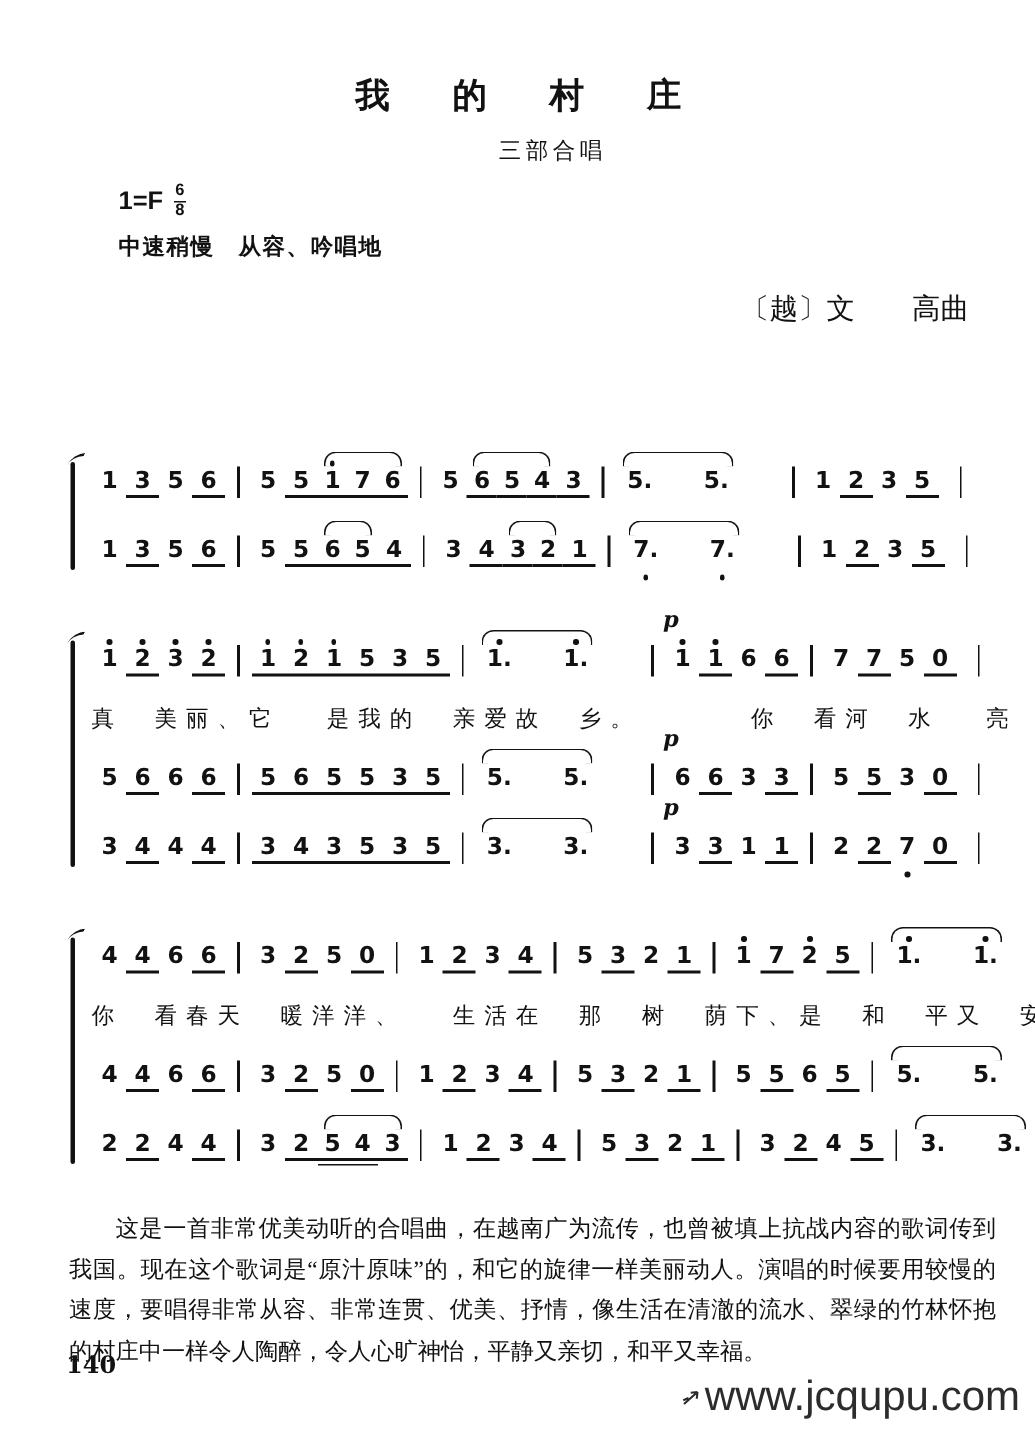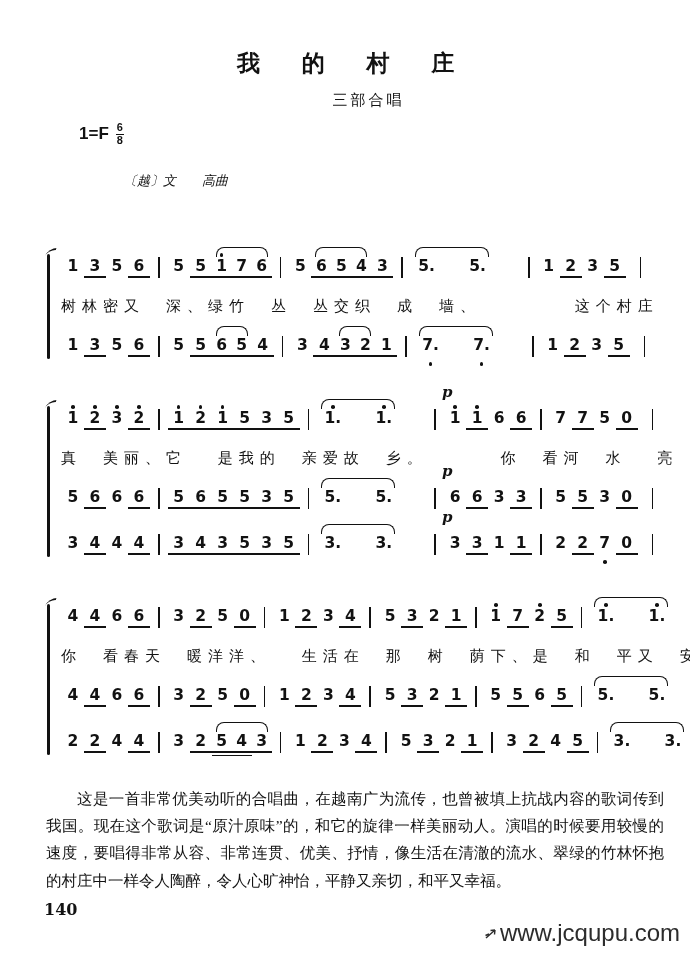--- a/index.html
+++ b/index.html
@@ -2,26 +2,26 @@
 <html><head>
 <meta charset="utf-8">
 <style>
   html,body{margin:0;padding:0;}
   body{width:690px;height:955px;background:#ffffff;color:#121212;position:relative;overflow:hidden;
        font-family:"Liberation Serif",serif;}
   
   .header{padding-top:48px;text-align:center;margin-left:15px;}
   .title{font-size:23px;font-weight:bold;letter-spacing:14px;word-spacing:8px;white-space:pre;}
   .subtitle{font-size:15px;margin-top:12px;letter-spacing:3px;padding-left:32px;}
-  .meta{display:flex;justify-content:flex-start;align-items:flex-start;margin:12px 44px 0 64px;text-align:left;}
+  .meta{display:flex;justify-content:space-between;align-items:flex-start;margin:12px 44px 0 64px;text-align:left;}
   .keyline{font-family:"Liberation Sans",sans-serif;font-weight:bold;font-size:17px;display:flex;align-items:center;gap:7px;}
   .fraction{display:inline-flex;flex-direction:column;align-items:center;font-size:11px;line-height:1.05;}
   .fraction .den{border-top:1px solid #121212;padding:0 1px;}
   .tempo{font-weight:bold;font-size:15px;margin-top:9px;letter-spacing:1px;white-space:pre;}
-  .credits{font-size:13px;line-height:1.8;white-space:pre;font-style:italic;}
+  .credits{font-size:19px;line-height:1.8;white-space:pre;}
   
   .score{margin:12px 0 0 46px;}
   .system{position:relative;padding-left:13px;margin-bottom:36px;}
   .system.s3{margin-bottom:0;}
   .system::before{content:"";position:absolute;left:1px;top:3px;bottom:8px;width:2.6px;background:#121212;border-radius:2px;}
   .system::after{content:"";position:absolute;left:0px;top:-3px;width:8px;height:9px;
                  border-top:2px solid #121212;border-top-left-radius:9px;transform:skewX(-28deg);}
   .vrow{display:flex;align-items:flex-start;height:37px;margin-bottom:9px;}
   .measure{display:flex;align-items:flex-start;position:relative;padding:0 3px;}
   .gap{width:27px;}
@@ -42,38 +42,39 @@
   .ulzone{height:7px;width:100%;display:flex;flex-direction:column;gap:1.5px;padding-top:1.5px;box-sizing:border-box;}
   .ul{height:1.6px;background:#121212;display:block;}
   .dyn{position:absolute;top:-20px;left:1px;font-family:"DejaVu Serif",serif;font-style:italic;font-weight:bold;font-size:15px;}
   .lyrics{font-size:15px;letter-spacing:6px;white-space:pre;height:25px;margin:1px 0 8px 2px;}
   
   .notes-text{margin:22px 26px 0 46px;font-size:15.5px;line-height:1.76;text-align:justify;}
   .notes-text p{margin:0;text-indent:2em;}
   
   .page-number{position:absolute;left:44px;bottom:36px;font-weight:bold;font-size:16px;font-family:"DejaVu Serif",serif;}
   .watermark{position:absolute;right:10px;bottom:8px;display:flex;align-items:center;gap:1px;
-             font-family:"Liberation Sans",sans-serif;font-size:24px;color:#2c2c2c;}
+             font-family:"Liberation Sans",sans-serif;font-size:28px;color:#2c2c2c;}
   .watermark svg{display:block;}
 </style>
 </head>
 <body>
 
 <div class="header">
   <div class="title">我 的 村 庄</div>
   <div class="subtitle">三部合唱</div>
   <div class="meta">
     <div>
       <div class="keyline">
         <span>1=F</span>
         <span class="fraction">
           <span class="num">6</span>
           <span class="den">8</span>
         </span>
       </div>
+      <div class="tempo">中速稍慢　从容、吟唱地</div>
     </div>
     <div class="credits">
       <div>〔越〕文　　高曲</div>
     </div>
   </div>
 </div>
 
 <div class="score">
     <div class="system">
       <div class="vrow">
@@ -242,21 +243,20 @@
             <span class="dzone"></span>
             <span class="fig">5</span>
             <span class="ulzone">
               <span class="ul"></span>
             </span>
             <span class="dzone low"></span>
           </span>
         </div>
         <div class="bar endbar"></div>
       </div>
-      <div class="lyrics">树林密又　深、绿竹　丛　丛交织　成　墙、　　　　 这个村庄</div>
       <div class="vrow">
         <div class="measure">
           <span class="note">
             <span class="dzone"></span>
             <span class="fig">1</span>
             <span class="ulzone"></span>
             <span class="dzone low"></span>
           </span>
           <span class="note">
             <span class="dzone"></span>

